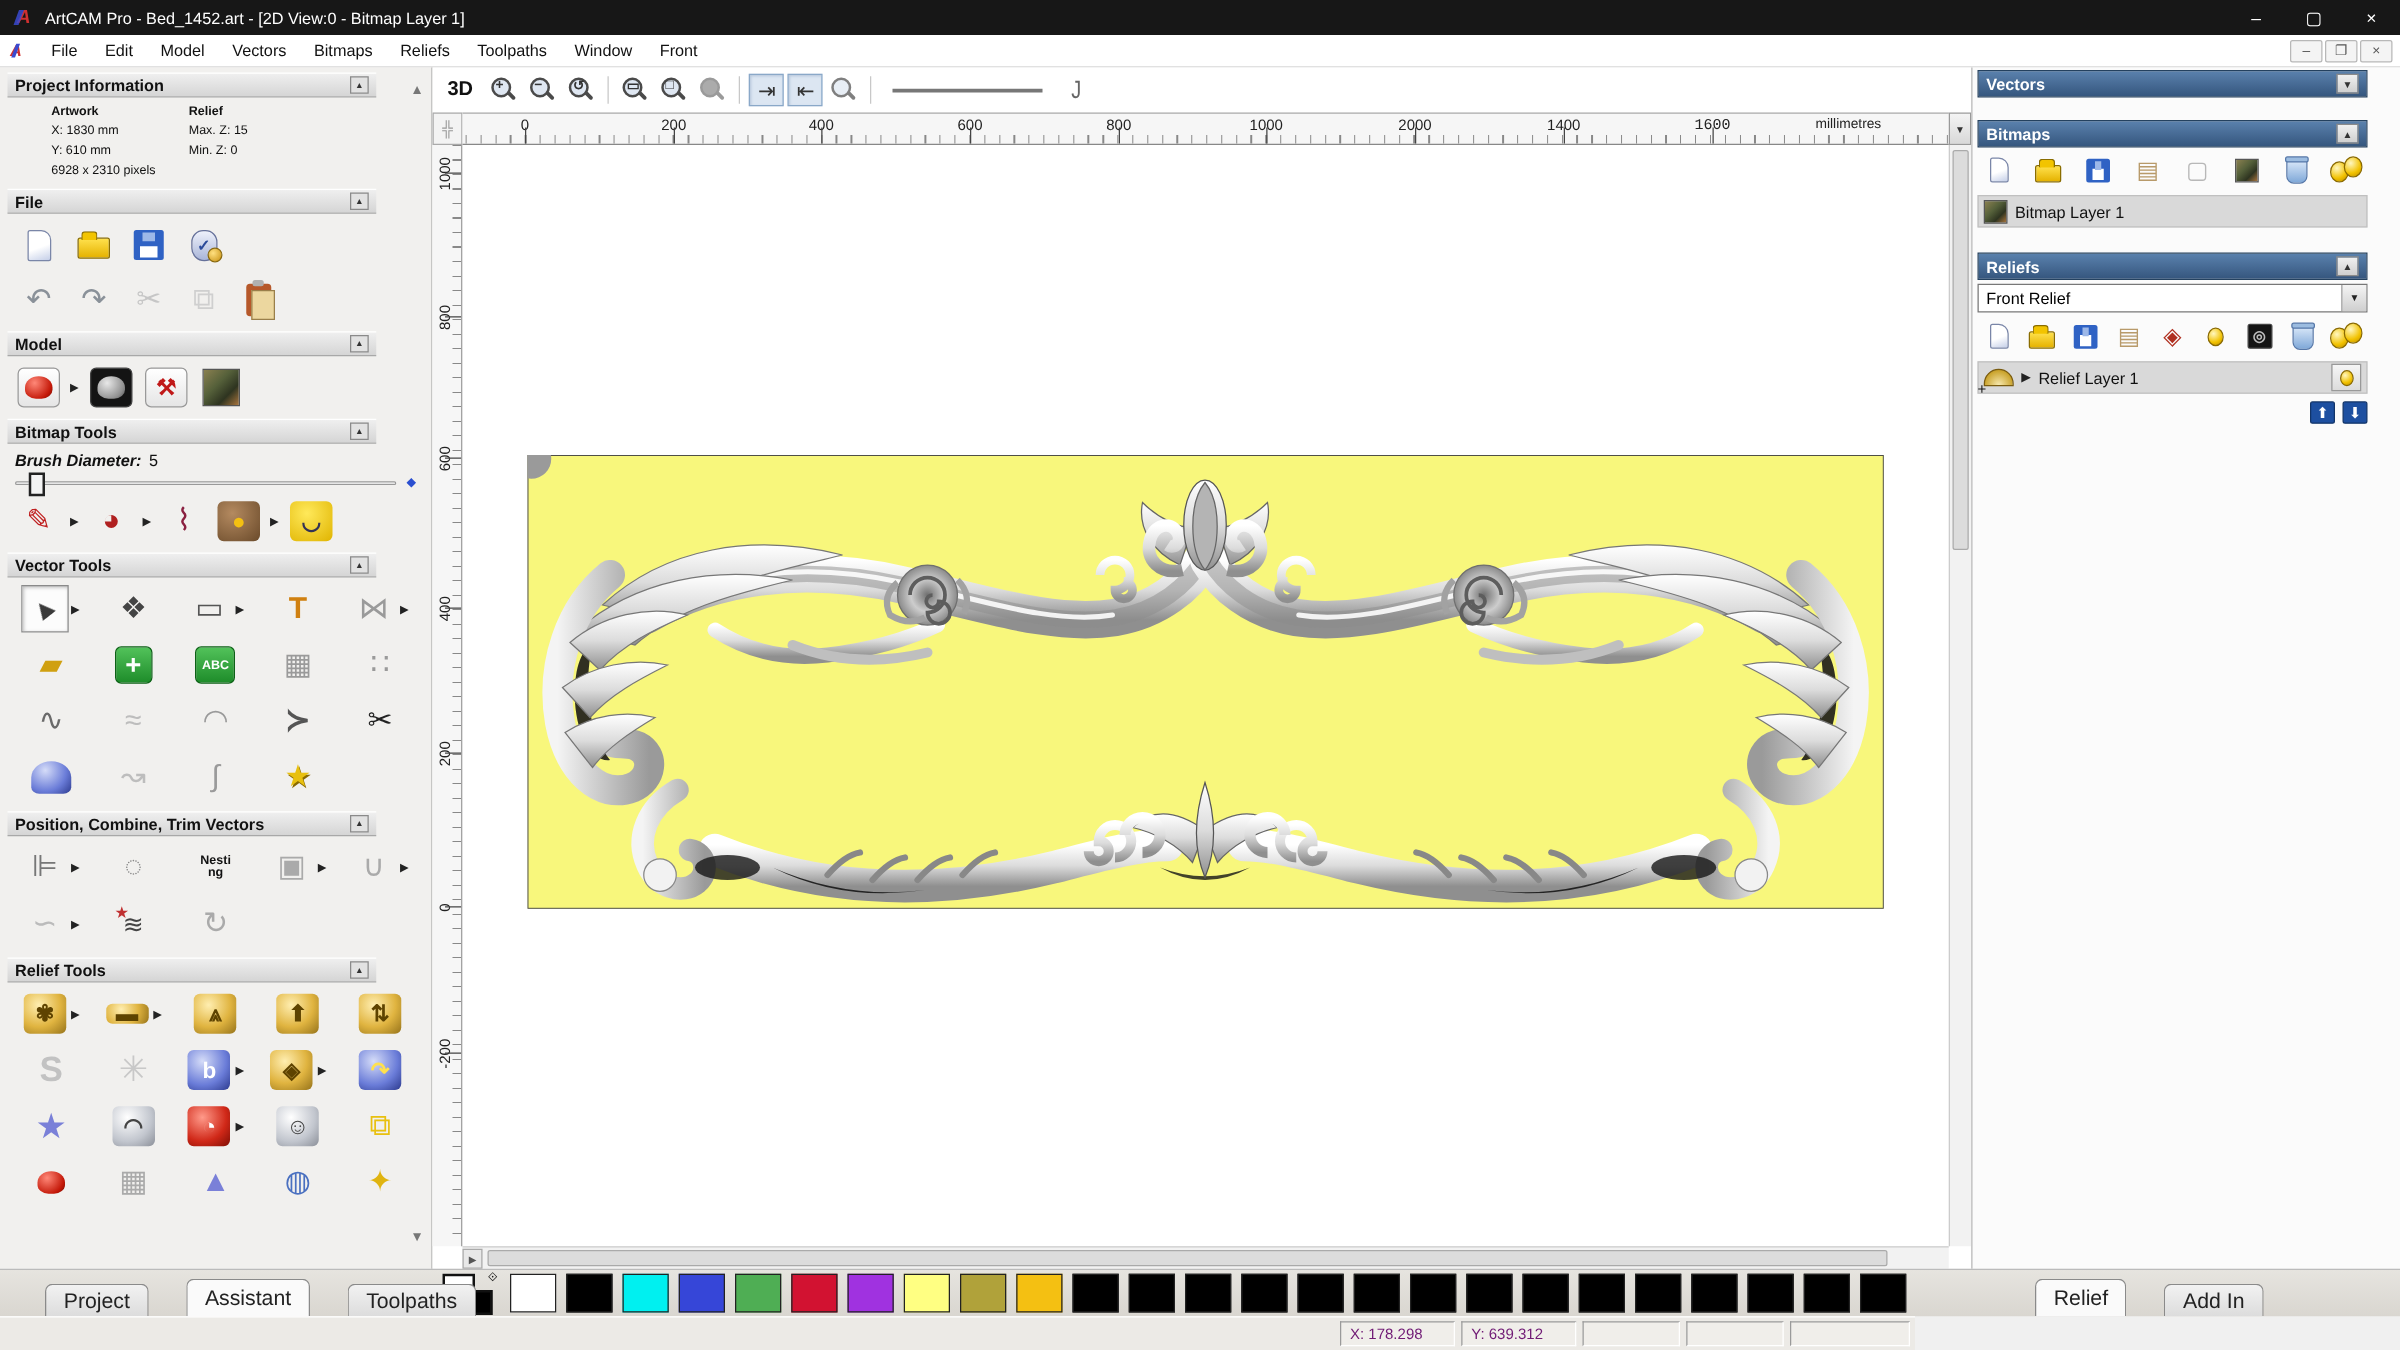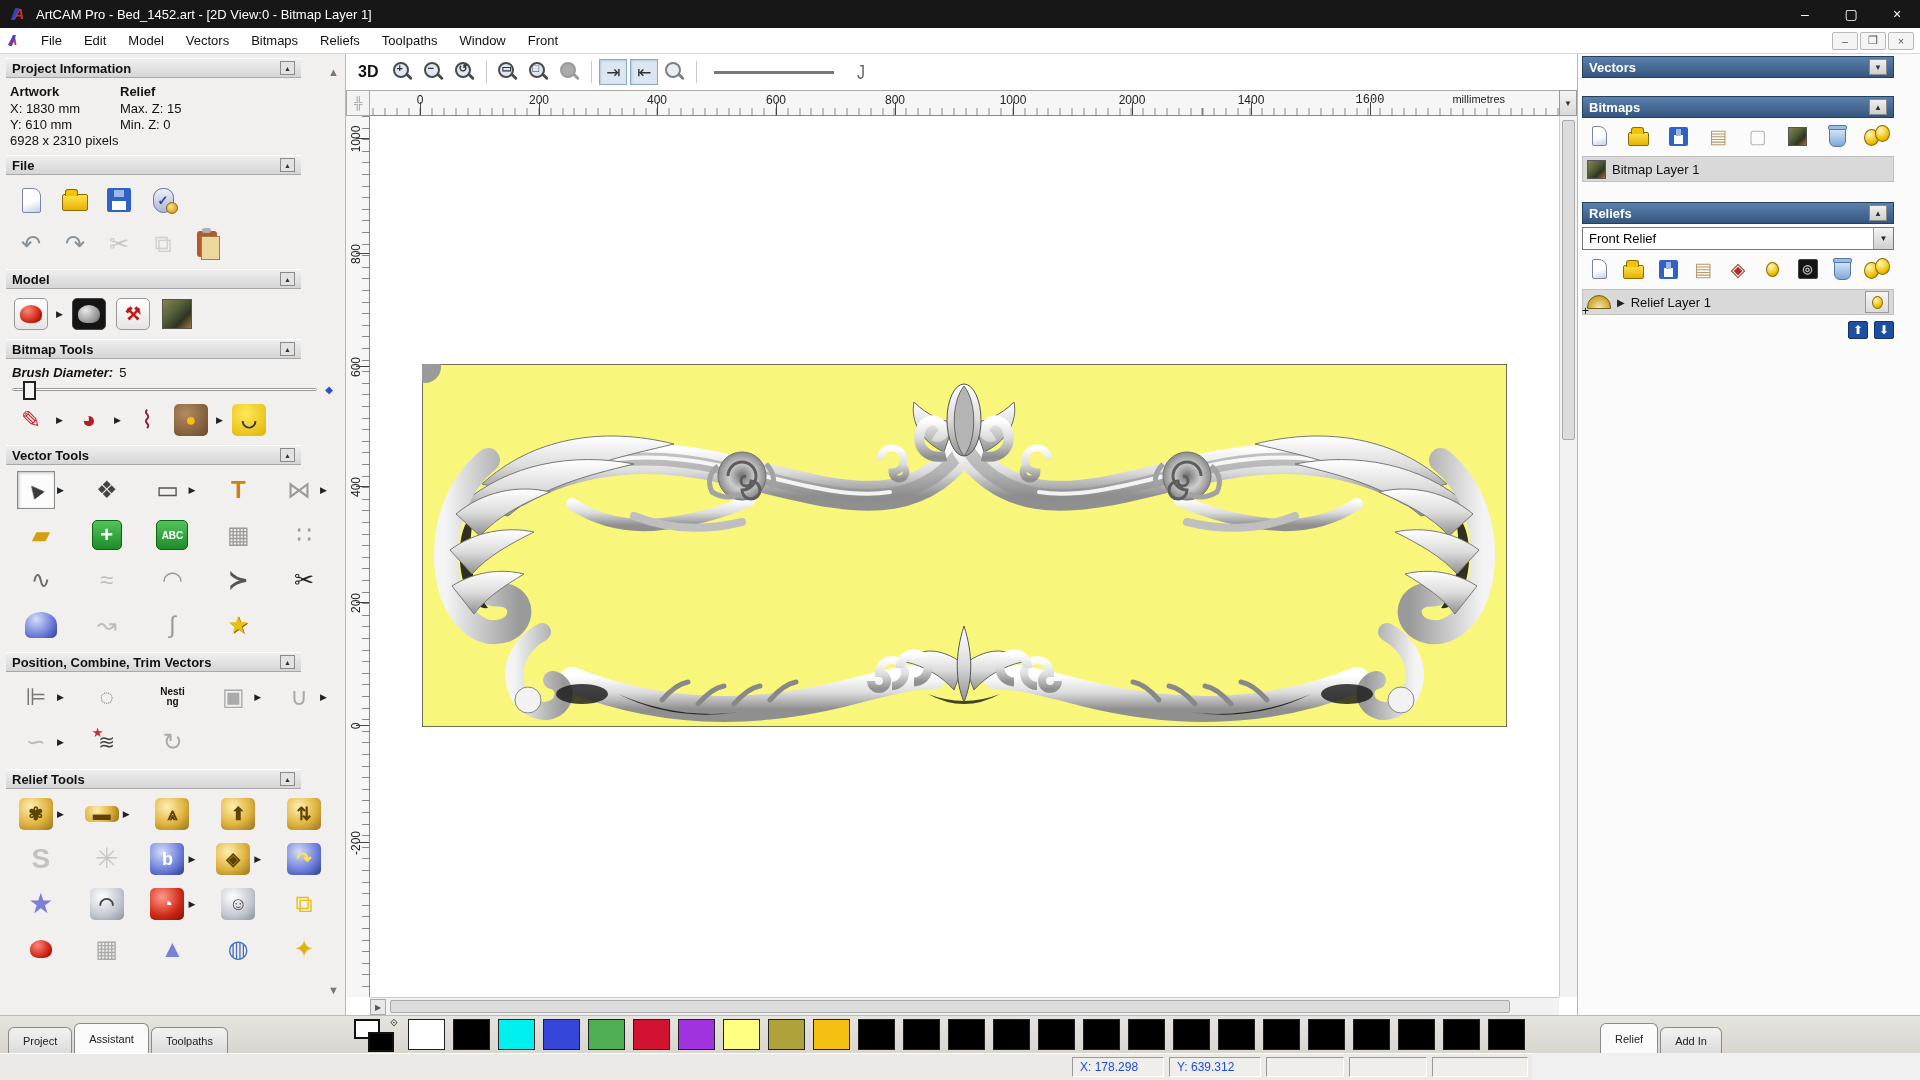--- a/index.html
+++ b/index.html
@@ -35,21 +35,21 @@
 
   
   .left-panel { position:absolute; left:0; top:0; width:346px; height:961px; background:#f1f0ee;
     border-right:1px solid #b8b8b8; overflow:hidden; }
   .scroll-chevron { position:absolute; right:6px; font-size:11px; color:#777; }
   .sec-hdr { height:20px; margin:4px 44px 2px 6px; padding:0 6px; background:linear-gradient(#efefef,#d5d5d5);
     border-top:1px solid #fff; border-bottom:1px solid #a8a8a8; display:flex; align-items:center;
     font-size:13px; font-weight:bold; color:#111; }
   .collapse-btn { margin-left:auto; width:15px; height:14px; background:#e2e2e2; border:1px solid #8a8a8a;
     font-size:7px; color:#333; display:flex; align-items:center; justify-content:center; }
-  .projinfo { padding:4px 10px 2px 10px; font-size:13px; color:#111; }
+  .projinfo { padding:4px 10px 2px 10px; font-size:10px; color:#111;margin-left:31px; }
   .projinfo .cols { display:flex; }
   .projinfo .col1 { width:110px; }
   .projinfo b { display:block; margin-bottom:2px; }
   .projinfo div.v { line-height:16px; }
   .icon-row { display:flex; align-items:center; gap:6px; padding:5px 8px 3px 12px; }
   .ic { width:38px; height:36px; display:flex; align-items:center; justify-content:center; position:relative; }
   .fly { font-size:9px; color:#222; width:8px; }
   .glyph { font-size:24px; line-height:1; }
 
   
@@ -113,21 +113,21 @@
   .vcell .box { width:38px; height:38px; display:flex; align-items:center; justify-content:center; position:relative; }
   .vcell .box.active { background:#fcfcfc; border:1px solid #8a8a8a; box-shadow:inset 1px 1px 3px #bbb; }
   .nesting { width:30px; font-size:10px; font-weight:bold; color:#111; line-height:10px; word-break:break-all;
     text-align:center; }
   .texture-star { position:relative; font-size:20px; color:#444; }
   .texture-star i { position:absolute; left:4px; top:2px; font-style:normal; font-size:13px; color:#c03030; }
 
   .left-tabs { position:absolute; left:0; top:961px; height:38px; width:500px; display:flex;
     align-items:flex-end; padding-left:8px; gap:2px; }
   .tab { height:26px; padding:0 14px; border:1px solid #8a8a8a; border-bottom:none; border-radius:6px 6px 0 0;
-    background:linear-gradient(#f2f2f2,#dcdcdc); font-size:11px; color:#222; display:flex; align-items:center; }
+    background:linear-gradient(#f2f2f2,#dcdcdc); font-size:17px; color:#222; display:flex; align-items:center;margin-left:28px; }
   .tab.active { height:30px; background:#fafafa; font-weight:normal; }
 
   
   .canvas-area { position:absolute; left:346px; top:0; width:1231px; height:961px; background:#ffffff; }
   .cv-toolbar { position:absolute; left:4px; top:2px; height:32px; display:flex; align-items:center; gap:3px; }
   .tb-3d { font-size:16px; font-weight:bold; color:#111; padding:0 8px; }
   .tbtn { width:28px; height:26px; display:flex; align-items:center; justify-content:center; border:1px solid transparent; }
   .tbtn.pressed { border:1px solid #8aa8c8; background:#dce6f2; box-shadow:inset 1px 1px 2px #b8c8dc; }
   .tsep { width:1px; height:22px; background:#c8c8c8; margin:0 4px; }
   .mag { position:relative; width:22px; height:22px; }
@@ -206,21 +206,21 @@
   .palette { position:absolute; left:354px; top:3px; display:flex; align-items:flex-start; gap:8px; }
   .col-indicator { position:relative; width:46px; height:34px; }
   .col-primary { position:absolute; left:0; top:0; width:26px; height:20px; background:#fff; border:2px solid #111; }
   .col-secondary { position:absolute; left:14px; top:13px; width:26px; height:20px; background:#000; border:2px solid #111; }
   .col-link { position:absolute; right:2px; top:-2px; font-size:10px; color:#111; }
   .swatches { display:flex; gap:8px; }
   .swatch { width:37px; height:31px; border:1px solid #222; }
 
   
   .statusbar { position:absolute; left:0; top:1053px; width:1532px; height:27px; background:#eceae6;
-    border-top:1px solid #fff; display:flex; align-items:center; gap:5px; padding:3px 4px; font-size:12px; color:#1d4ed8; }
+    border-top:1px solid #fff; display:flex; align-items:center; gap:5px; padding:3px 4px; font-size:12px; color:#701a75; }
   .scell { height:20px; border:1px solid; border-color:#9a9a9a #ffffff #ffffff #9a9a9a; background:#f0eeea;
     display:flex; align-items:center; padding:0 7px; }
   .scell.grow { flex:1; border-color:transparent; background:transparent; }
   .scell.w85 { width:92px; } .scell.w75 { width:78px; } .scell.w100 { width:96px; }
 </style>
 </head>
 <body>
 
 <div id="app">
 

